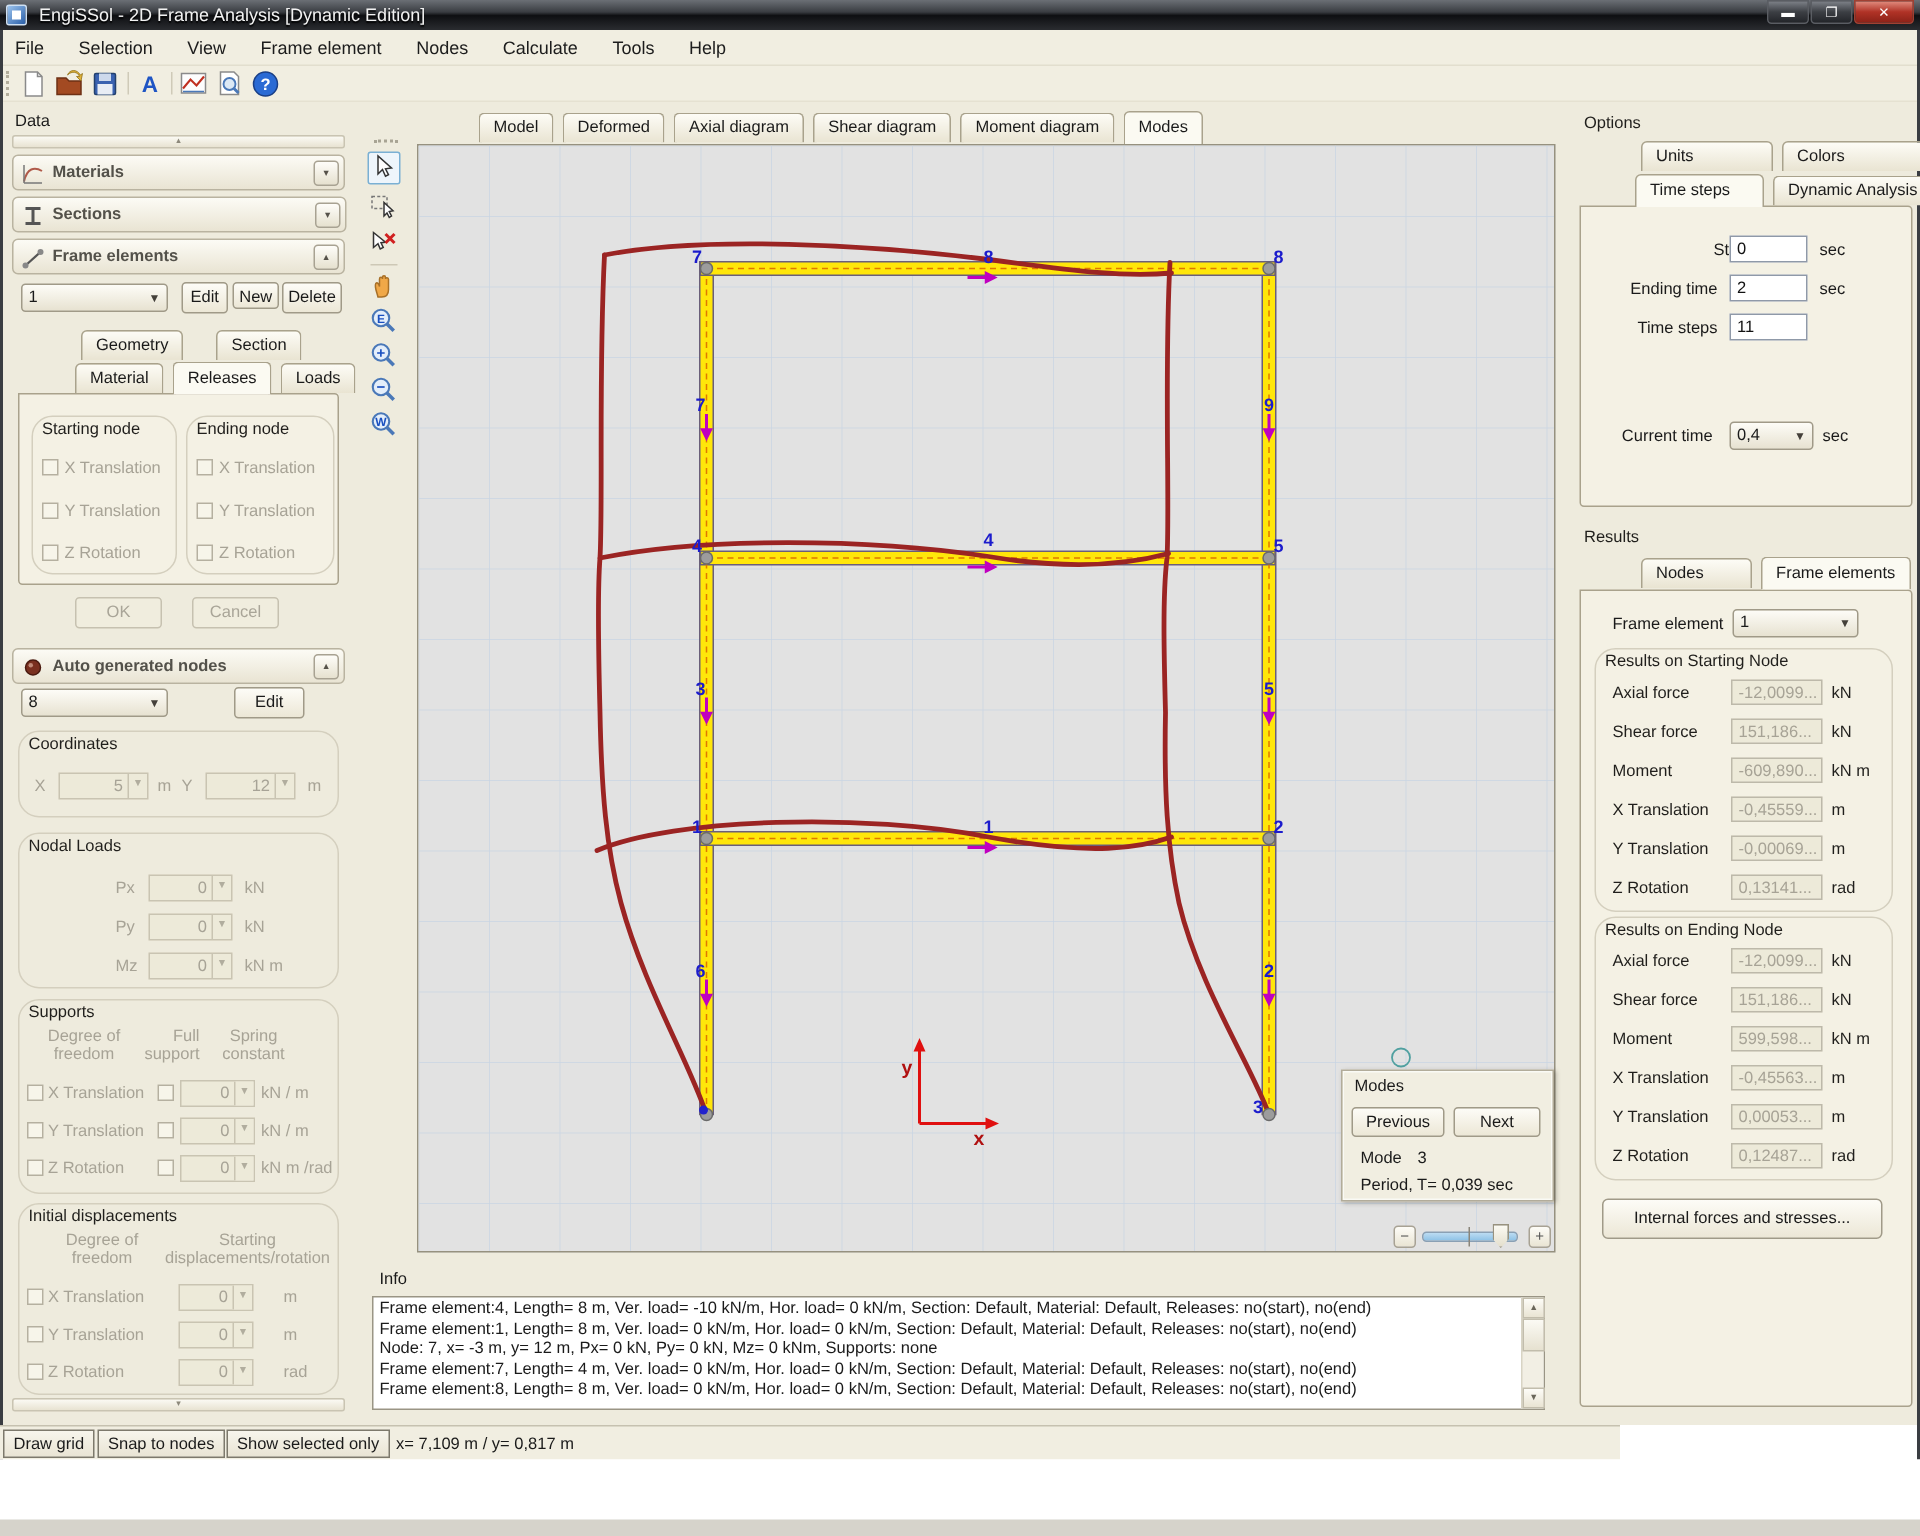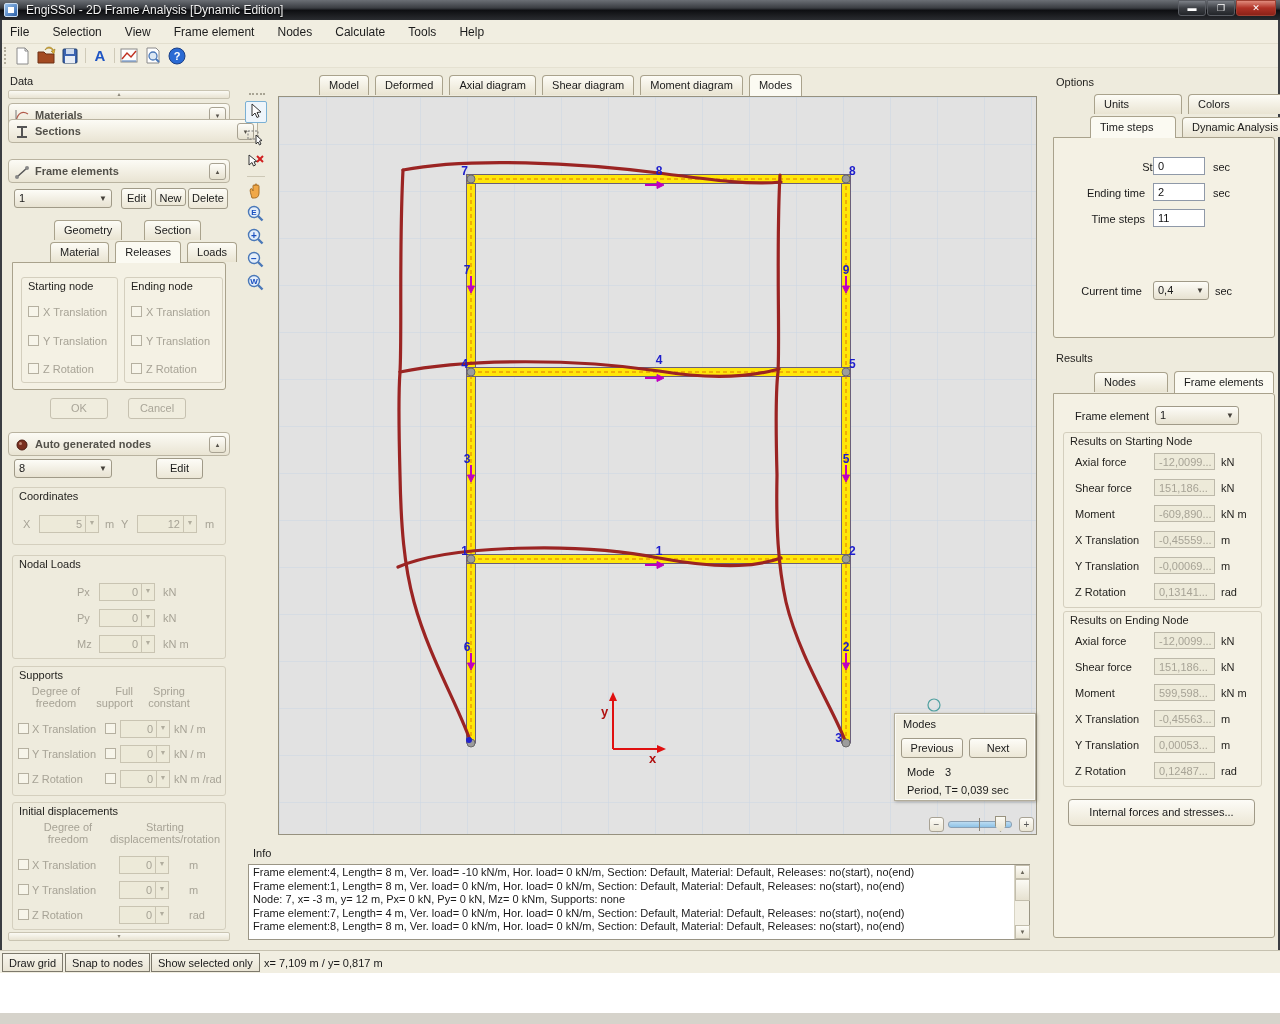--- a/index.html
+++ b/index.html
@@ -44,21 +44,21 @@
   .dcombo{border:1px solid #c9c4b2;background:#edead9;color:#a7a396;}
   .dcombo .cval{position:absolute;right:16px;top:2px;}
   .dcombo .carr{position:absolute;right:0;top:0;bottom:0;width:13px;border-left:1px solid #c9c4b2;
     text-align:center;font-size:7px;line-height:14px;color:#b1ad9e;background:#edead9;}
   .input{border:1px solid #8f99a8;background:#fff;}
   .input .ival{position:absolute;left:4px;top:2px;color:#111;}
   .dinput{border:1px solid #bdb9aa;background:#edead9;color:#a7a396;}
   .dinput .ival{position:absolute;left:4px;top:2px;}
   .cb{width:11px;height:11px;border:1px solid #b5b0a0;background:#f7f5ea;display:inline-block;}
   .glabel{color:#a7a396;}
-  .gbox{border:1px solid #d4cfbe;border-radius:3px;}
+  .gbox{border:1px solid #d4cfbe;border-radius:14px;}
   .gtitle{position:absolute;left:6px;top:2px;color:#201f1c;}
 
   
   .acc{height:24px;border:1px solid #b9b3a0;border-radius:4px;
     background:linear-gradient(180deg,#fcfbf5,#e9e4d3);}
   .acc .atext{position:absolute;left:26px;top:5px;font-weight:bold;color:#53514a;}
   .acc .abtn{position:absolute;right:3px;top:3px;width:17px;height:17px;border:1px solid #a8a292;
     border-radius:3px;background:linear-gradient(180deg,#fefdf9,#e6e1cf);text-align:center;
     font-size:7px;line-height:16px;color:#56524a;}
   .strip{border:1px solid #c9c4b2;border-radius:2px;background:linear-gradient(180deg,#fbfaf4,#e8e3d2);
@@ -95,21 +95,21 @@
     background:linear-gradient(180deg,#fdfcf7,#e9e4d3);text-align:center;font-size:6px;line-height:13px;color:#6a665a;}
   .ithumb{position:absolute;left:0;top:14px;width:15px;height:22px;border:1px solid #c2bdac;
     background:linear-gradient(180deg,#fbfaf4,#e6e1d0);}
 
   
   .paneltitle{color:#201f1c;}
   .rrow{left:1075px;width:190px;height:20px;}
   .rlabel{position:absolute;left:0;top:3px;color:#201f1c;}
   .rvalue{position:absolute;left:79px;top:0;width:61px;height:17px;}
   .runit{position:absolute;left:146px;top:3px;color:#201f1c;}
-  .statusbar{left:0;top:950px;width:1280px;height:23px;background:#f1eee1;border-top:1px solid #c6c1b0;}
+  .statusbar{left:0;top:950px;width:1080px;height:23px;background:#f1eee1;border-top:1px solid #c6c1b0;}
   .sbtn{top:2px;height:19px;border:1px solid #7d796c;background:linear-gradient(180deg,#f7f5ec,#e9e4d4);
     padding:3px 6px 0 6px;display:inline-block;position:absolute;}
   .scoords{left:264px;top:6px;position:absolute;}
   .belowwin{left:0;top:973px;width:1280px;height:51px;background:#ffffff;}
   .bottomstrip{left:0;top:1013px;width:1280px;height:11px;background:#d6d3cb;}
 
   .toolstrip-btn{width:22px;height:22px;border:1px solid transparent;border-radius:2px;}
   .toolstrip-btn.on{border:1px solid #7ab0d4;background:#eef5fb;}
   text{font-family:"Liberation Sans",sans-serif;}
 </style>
@@ -201,21 +201,21 @@
   <div class="abs acc" style="left:8px;top:103px;width:222px">
     <svg class="abs" style="left:5px;top:4px" width="16" height="16">
         <path d="M2 13 C4 4 9 3 14 6" fill="none" stroke="#b05a4a" stroke-width="1.3"></path>
         <line x1="2" y1="2" x2="2" y2="14" stroke="#777"></line>
         <line x1="2" y1="14" x2="14" y2="14" stroke="#777"></line>
       </svg>
     <span class="atext">Materials</span>
     <span class="abtn">▾</span>
   </div>
 
-  <div class="abs acc" style="left:8px;top:119px;width:250px">
+  <div class="abs acc" style="left:8px;top:131px;width:223px">
     <svg class="abs" style="left:5px;top:4px" width="16" height="16">
         <rect x="3" y="2" width="10" height="2" fill="#555"></rect>
         <rect x="7" y="4" width="2" height="8" fill="#555"></rect>
         <rect x="3" y="12" width="10" height="2" fill="#555"></rect>
       </svg>
     <span class="atext">Sections</span>
     <span class="abtn">▾</span>
   </div>
 
   <div class="abs acc" style="left:8px;top:159px;width:222px">

